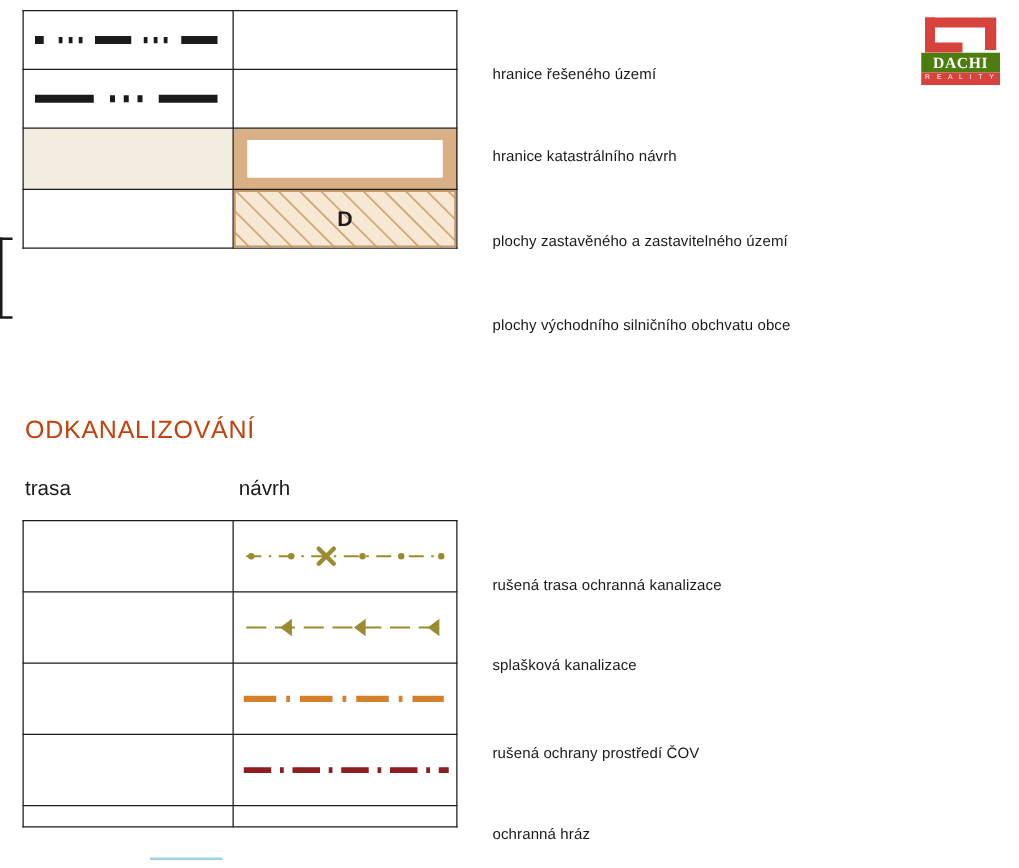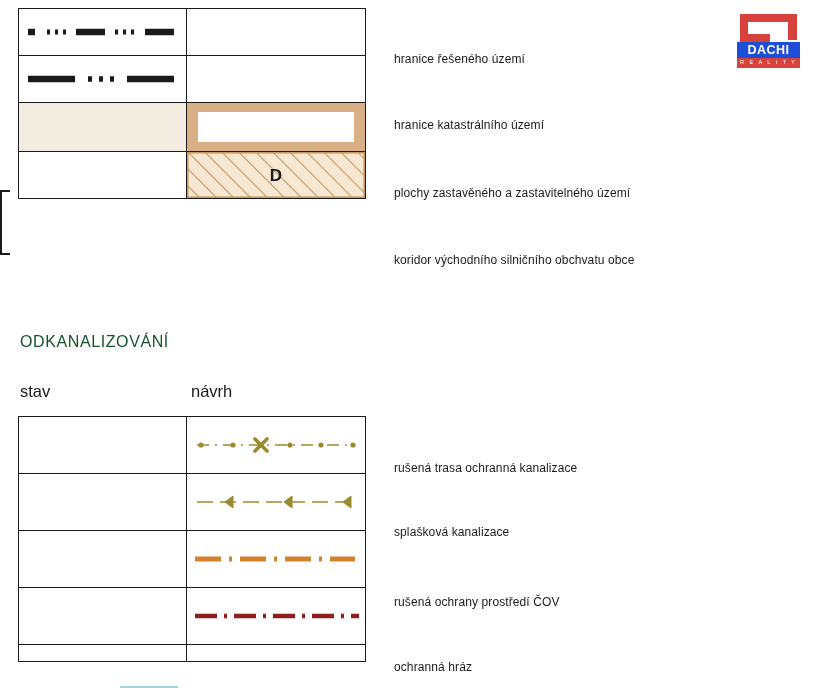--- a/index.html
+++ b/index.html
@@ -48,22 +48,22 @@
     font-size: 12px;
     color: #1a1a1a;
     white-space: nowrap;
     letter-spacing: 0.1px;
     margin-top: 10px;
   }
 
   
   .section-title {
     position: absolute;
-    font-size: 16px;
-    color: #14532d;
+    font-size: 20px;
+    color: #c2410c;
     letter-spacing: 0.6px;
   }
   .col-head {
     position: absolute;
     font-size: 16.5px;
     color: #1a1a1a;
   }
 
   
   #legend-sewer {
@@ -116,28 +116,29 @@
   .logo-mark .bar-bottom {
     position: absolute;
     left: 3px;
     bottom: 0px;
     width: 30px;
     height: 8px;
     background: #d8423d;
   }
   .logo-text {
     width: 63px;
-    background: #1d4ed8;
+    background: #4d7c0f;
     color: #ffffff;
     text-align: center;
     font-size: 12.5px;
     font-weight: bold;
     letter-spacing: 0.5px;
     line-height: 15px;
     padding-top: 1px;
+    font-family: Liberation Serif, serif;
   }
   .logo-sub {
     width: 63px;
     background: #d8423d;
     color: #ffffff;
     text-align: center;
     font-size: 5.5px;
     letter-spacing: 2px;
     line-height: 8px;
     padding-bottom: 2px;
@@ -210,27 +211,27 @@
         <rect x="0" y="0" width="178" height="46" fill="url(#hatchTan)"></rect>
         <rect x="0.8" y="0.8" width="176.4" height="44.4" fill="none" stroke="#c79a63" stroke-width="1.6"></rect>
         <text x="89" y="29" text-anchor="middle" font-family="Liberation Sans, sans-serif" font-size="17" font-weight="bold" fill="#1a1a1a">D</text>
       </svg>
     </td>
   </tr>
 </tbody>
   </table>
 
 <div class="row-label" style="left:394px; top:42px;">hranice řešeného území</div>
-<div class="row-label" style="left:394px; top:108px;">hranice katastrálního území</div>
+<div class="row-label" style="left:394px; top:108px;">hranice katastrálního návrh</div>
 <div class="row-label" style="left:394px; top:176px;">plochy zastavěného a zastavitelného území</div>
-<div class="row-label" style="left:394px; top:243px;">koridor východního silničního obchvatu obce</div>
+<div class="row-label" style="left:394px; top:243px;">plochy východního silničního obchvatu obce</div>
 
 <div class="section-title" style="left:20px; top:333px;">ODKANALIZOVÁNÍ</div>
 
-<div class="col-head" style="left:20px; top:382px;">stav</div>
+<div class="col-head" style="left:20px; top:382px;">trasa</div>
 <div class="col-head" style="left:191px; top:382px;text-align:right;">návrh</div>
 
 <table id="legend-sewer" class="legend-table">
   <tbody>
       <tr>
     <td class="col-stav"></td>
     <td class="col-navrh">
       <svg class="sym" viewBox="0 0 178 56" preserveAspectRatio="none">
         <g stroke="#9a8b2e" stroke-width="1.6">
           <line x1="10" y1="28" x2="168" y2="28" stroke-dasharray="12 6 2 6"></line>

